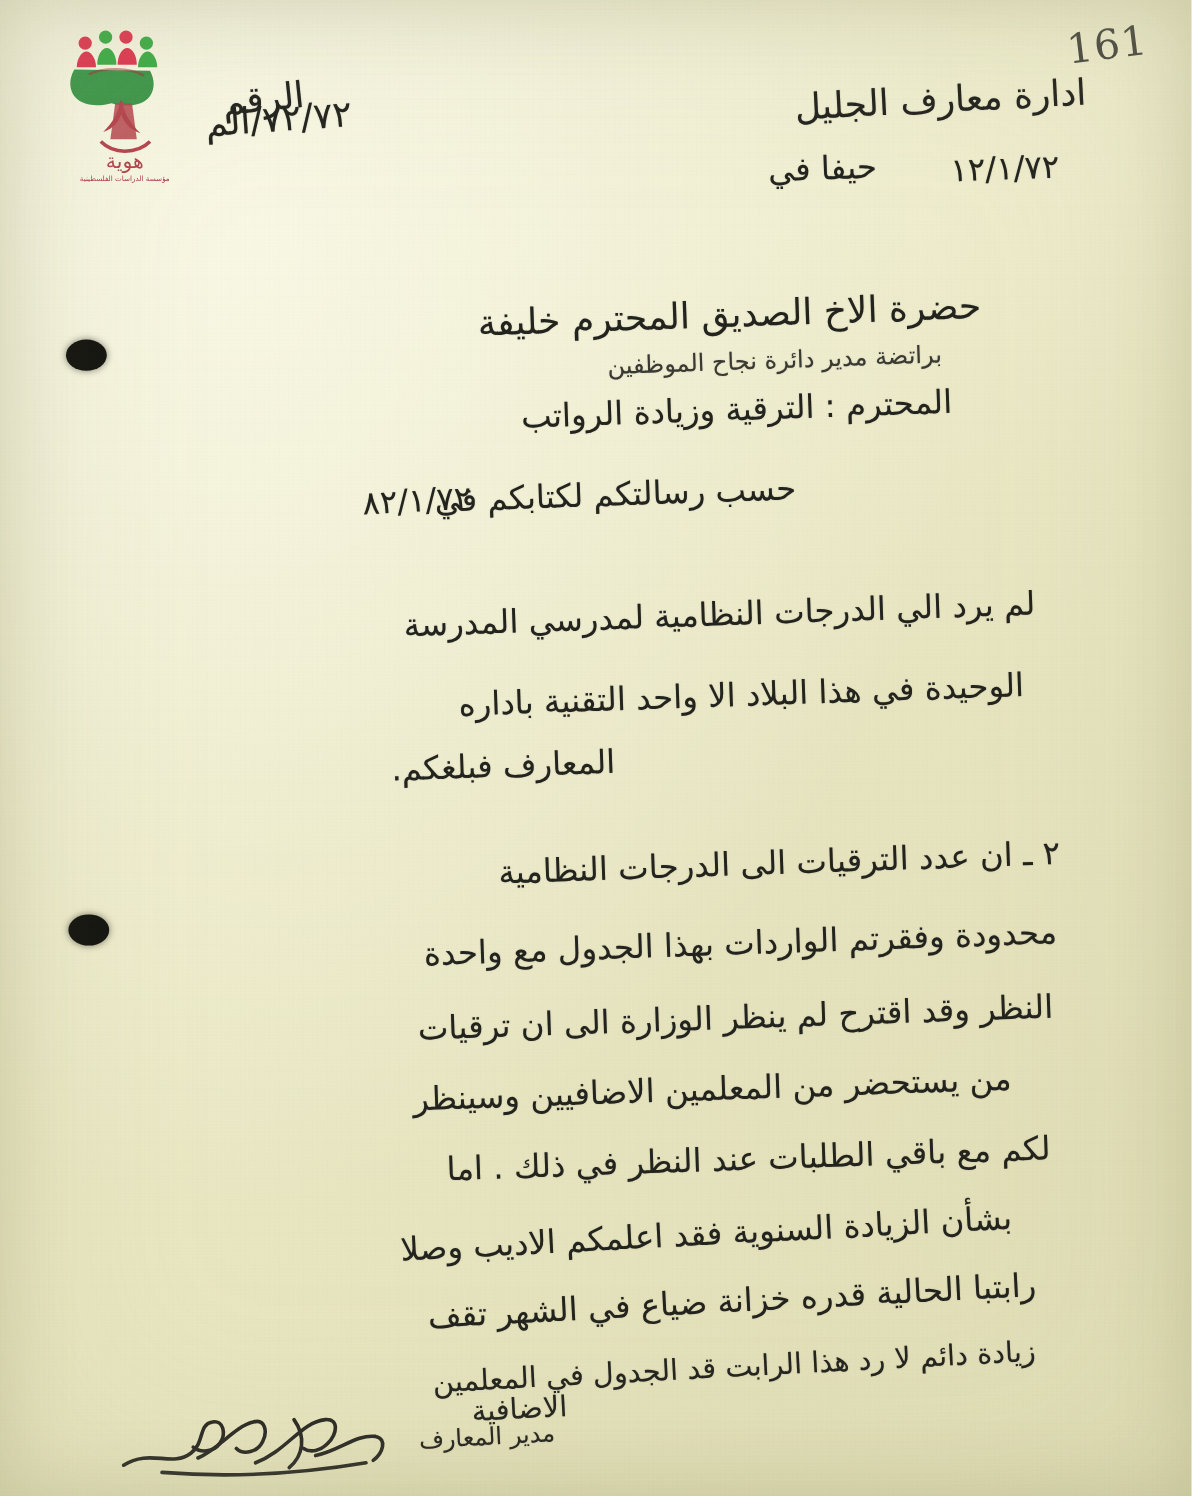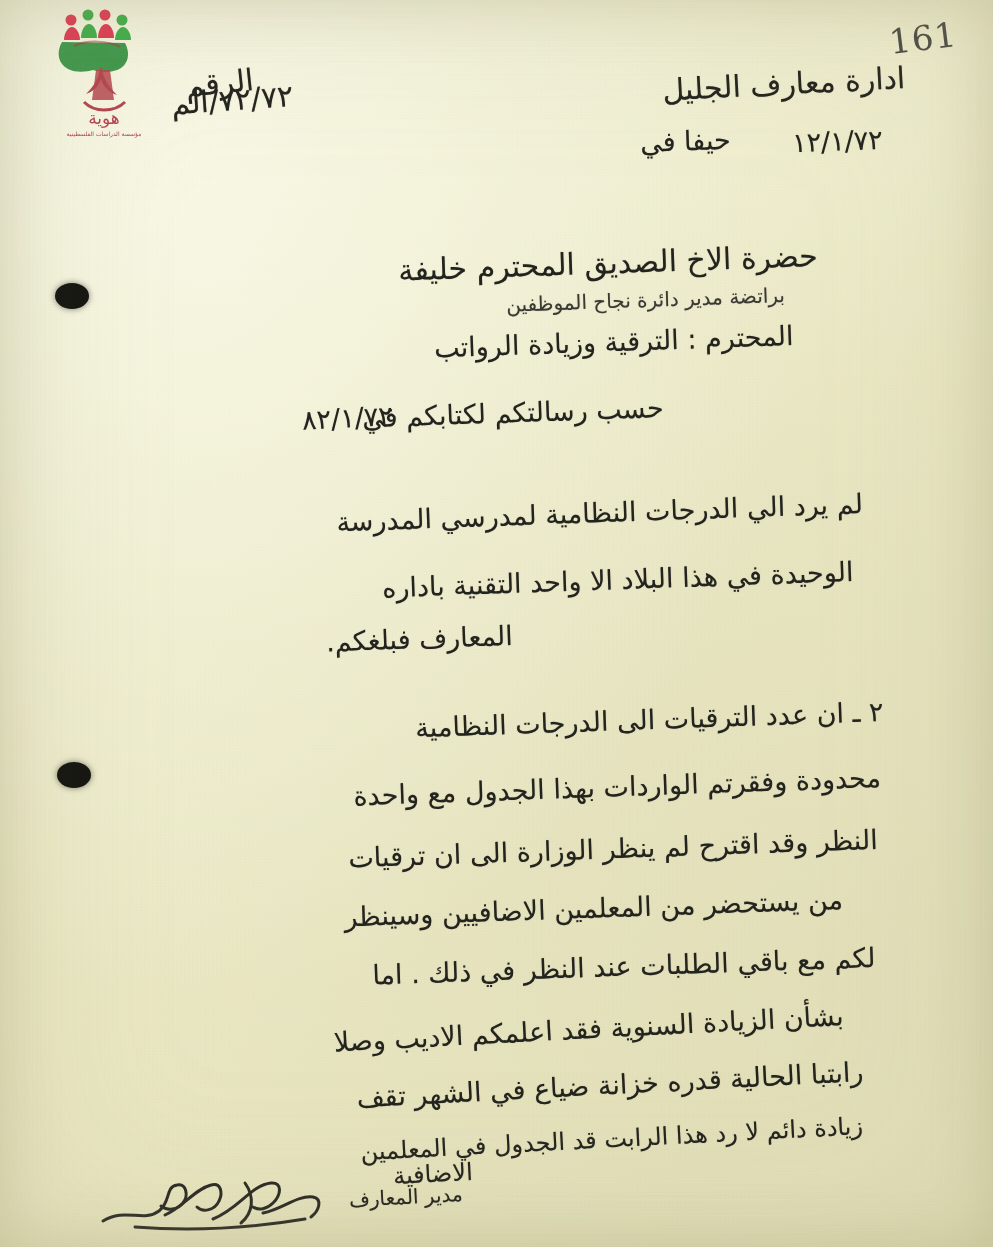--- a/index.html
+++ b/index.html
@@ -35,21 +35,21 @@
     position: absolute;
     inset: 0;
     pointer-events: none;
     box-shadow: inset 0 0 60px rgba(150,145,100,0.30), inset 0 0 180px rgba(160,155,110,0.18);
   }
 
   
   .logo {
     position: absolute;
     left: 44px;
-    top: 6px;
+    top: 22px;
     width: 120px;
     height: 150px;
   }
   .logo svg { display:block; }
   .logo-caption {
     position: absolute;
     left: 0;
     top: 124px;
     width: 120px;
     text-align: center;

